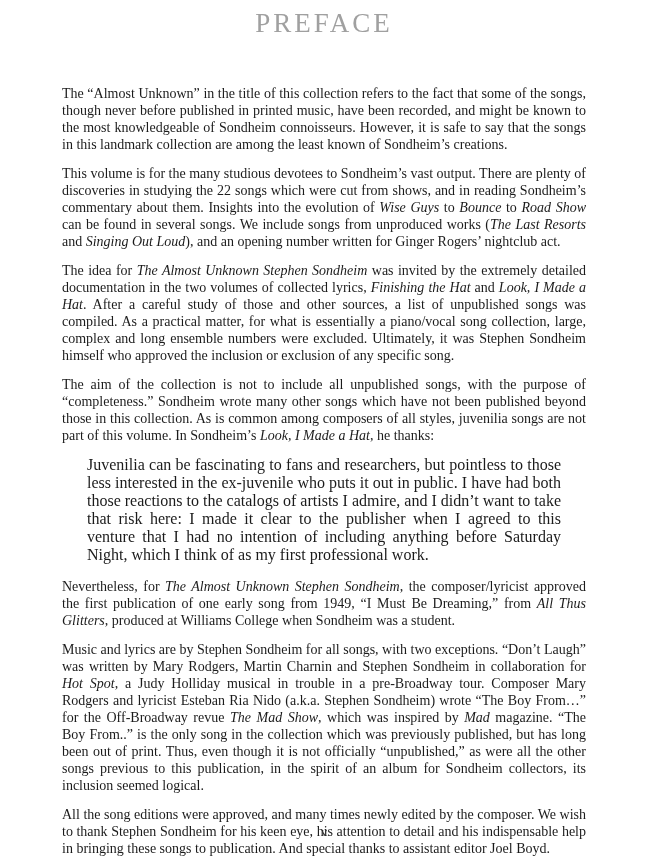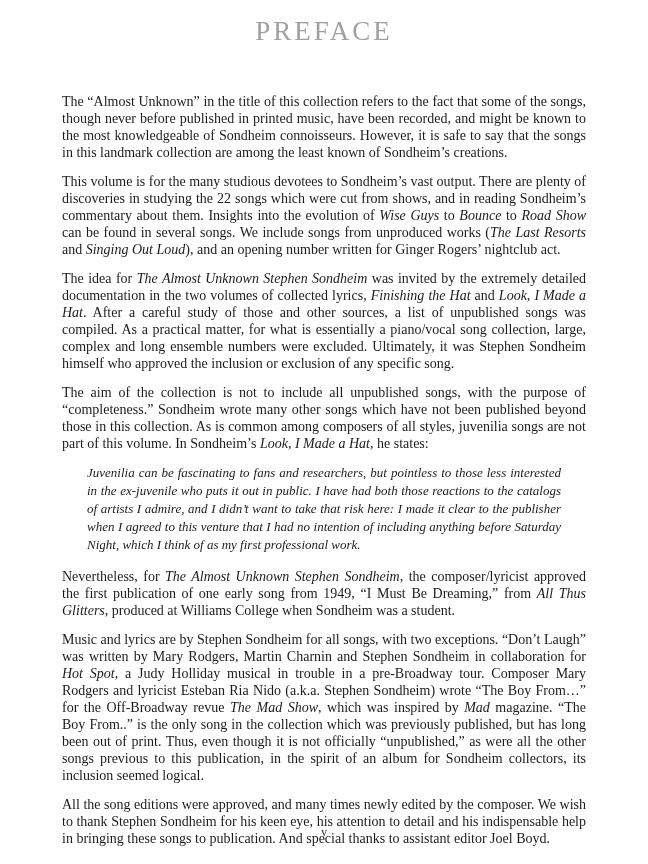--- a/index.html
+++ b/index.html
@@ -11,44 +11,43 @@
     position: relative;
     width: 648px;
     height: 864px;
     background: #ffffff;
     font-family: "Liberation Serif", serif;
     color: #1b1b1b;
     overflow: hidden;
   }
   .content {
     width: 524px;
-    margin: 16px auto;
+    margin: 8px auto;
   }
   .title {
     text-align: center;
     font-size: 27px;
     font-weight: 400;
     letter-spacing: 3px;
     color: #a0a0a0;
     margin: 0 0 46px 0;
   }
   .para {
     font-size: 14px;
     line-height: 17px;
     text-align: justify;
     margin: 0 0 12px 0;
   }
   .para em, .quote em {
   }
   .quote {
-    font-size: 13px;
+    font-size: 16px;
     line-height: 18px;
     text-align: justify;
     margin: 5px 25px 14px 25px;
-    font-style: italic;
   }
   .signature {
     margin-top: 14px;
     text-align: right;
     font-size: 11.6px;
     line-height: 17px;
   }
   .folio {
     position: absolute;
     bottom: 26px;
@@ -66,21 +65,21 @@
   <div class="content">
 
     <h1 class="title">PREFACE</h1>
 
     <p class="para"><span>The “Almost Unknown” in the title of this collection refers to the fact that some of the songs, though never before published in printed music, have been recorded, and might be known to the most knowledgeable of Sondheim connoisseurs. However, it is safe to say that the songs in this landmark collection are among the least known of Sondheim’s creations.</span></p>
 
     <p class="para"><span>This volume is for the many studious devotees to Sondheim’s vast output. There are plenty of discoveries in studying the 22 songs which were cut from shows, and in reading Sondheim’s commentary about them. Insights into the evolution of </span><em>Wise Guys</em><span> to </span><em>Bounce</em><span> to </span><em>Road Show</em><span> can be found in several songs. We include songs from unproduced works (</span><em>The Last Resorts</em><span> and </span><em>Singing Out Loud</em><span>), and an opening number written for Ginger Rogers’ nightclub act.</span></p>
 
     <p class="para"><span>The idea for </span><em>The Almost Unknown Stephen Sondheim</em><span> was invited by the extremely detailed documentation in the two volumes of collected lyrics, </span><em>Finishing the Hat</em><span> and </span><em>Look, I Made a Hat</em><span>. After a careful study of those and other sources, a list of unpublished songs was compiled. As a practical matter, for what is essentially a piano/vocal song collection, large, complex and long ensemble numbers were excluded. Ultimately, it was Stephen Sondheim himself who approved the inclusion or exclusion of any specific song.</span></p>
 
-    <p class="para"><span>The aim of the collection is not to include all unpublished songs, with the purpose of “completeness.” Sondheim wrote many other songs which have not been published beyond those in this collection. As is common among composers of all styles, juvenilia songs are not part of this volume. In Sondheim’s </span><em>Look, I Made a Hat</em><span>, he states:</span></p>
+    <p class="para"><span>The aim of the collection is not to include all unpublished songs, with the purpose of “completeness.” Sondheim wrote many other songs which have not been published beyond those in this collection. As is common among composers of all styles, juvenilia songs are not part of this volume. In Sondheim’s </span><em>Look, I Made a Hat</em><span>, he thanks:</span></p>
 
     <blockquote class="quote"><span>Juvenilia can be fascinating to fans and researchers, but pointless to those less interested in the ex-juvenile who puts it out in public. I have had both those reactions to the catalogs of artists I admire, and I didn’t want to take that risk here: I made it clear to the publisher when I agreed to this venture that I had no intention of including anything before Saturday Night, which I think of as my first professional work.</span></blockquote>
 
     <p class="para"><span>Nevertheless, for </span><em>The Almost Unknown Stephen Sondheim</em><span>, the composer/lyricist approved the first publication of one early song from 1949, “I Must Be Dreaming,” from </span><em>All Thus Glitters</em><span>, produced at Williams College when Sondheim was a student.</span></p>
 
     <p class="para"><span>Music and lyrics are by Stephen Sondheim for all songs, with two exceptions. “Don’t Laugh” was written by Mary Rodgers, Martin Charnin and Stephen Sondheim in collaboration for </span><em>Hot Spot</em><span>, a Judy Holliday musical in trouble in a pre-Broadway tour. Composer Mary Rodgers and lyricist Esteban Ria Nido (a.k.a. Stephen Sondheim) wrote “The Boy From…” for the Off-Broadway revue </span><em>The Mad Show</em><span>, which was inspired by </span><em>Mad</em><span> magazine. “The Boy From..” is the only song in the collection which was previously published, but has long been out of print. Thus, even though it is not officially “unpublished,” as were all the other songs previous to this publication, in the spirit of an album for Sondheim collectors, its inclusion seemed logical.</span></p>
 
     <p class="para"><span>All the song editions were approved, and many times newly edited by the composer. We wish to thank Stephen Sondheim for his keen eye, his attention to detail and his indispensable help in bringing these songs to publication. And special thanks to assistant editor Joel Boyd.</span></p>
 
 

